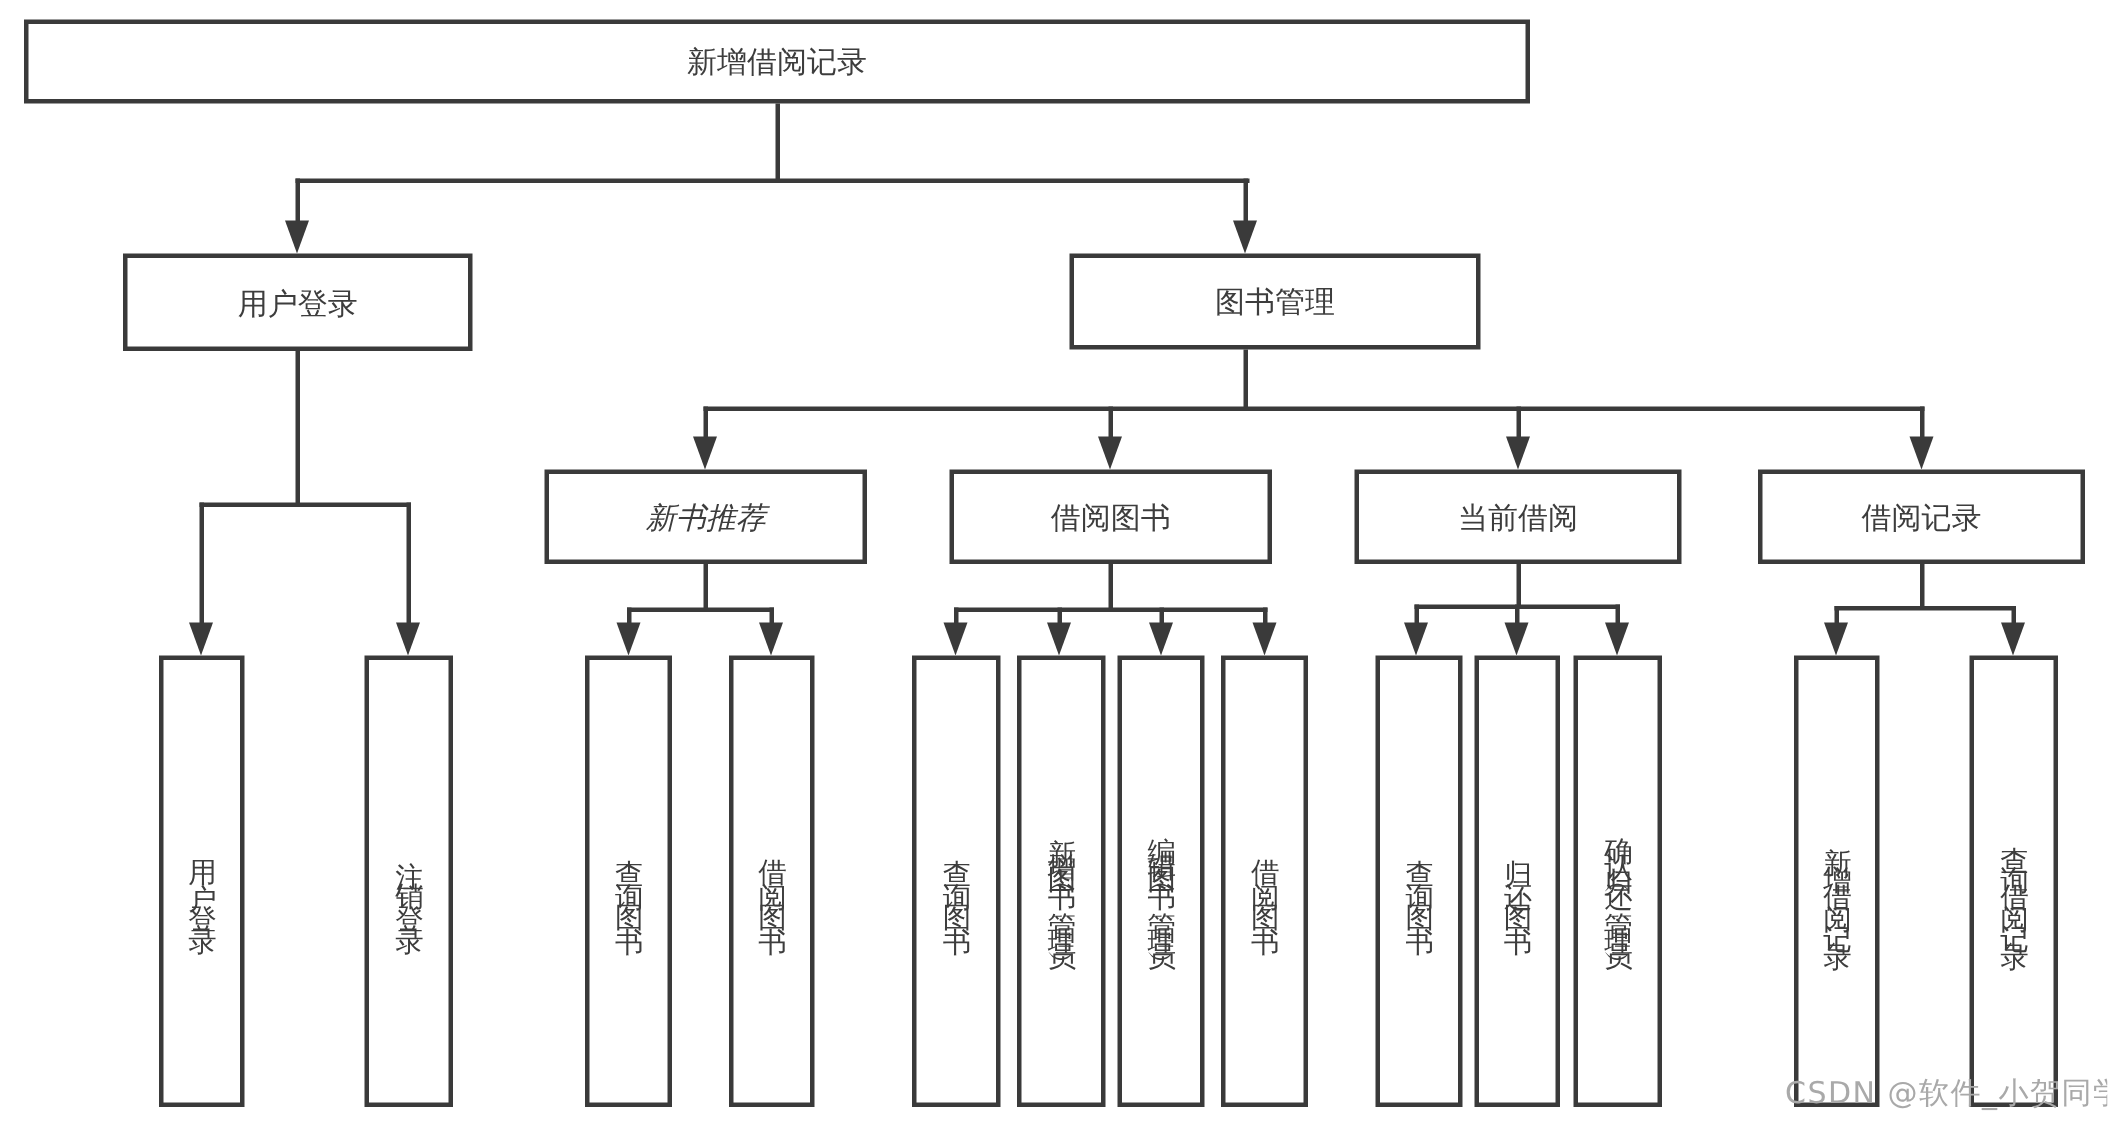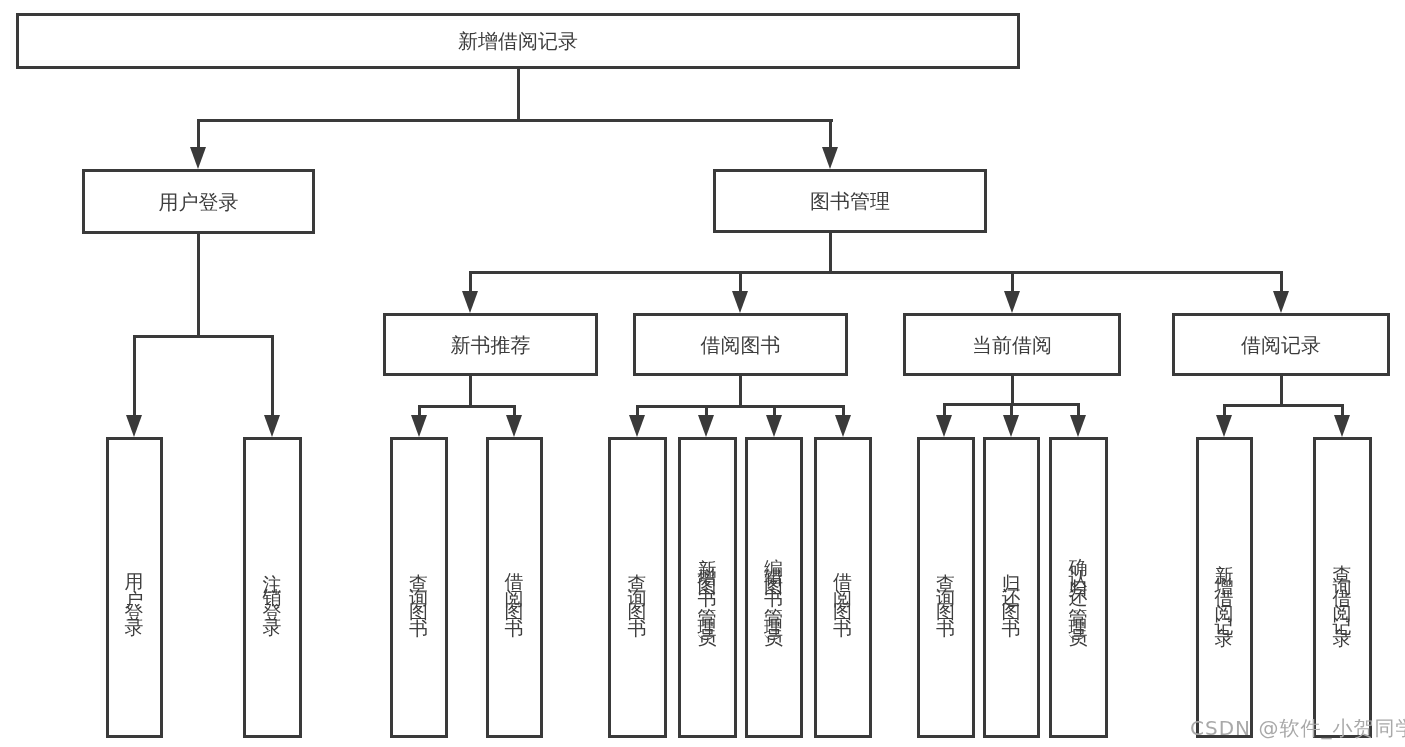--- a/index.html
+++ b/index.html
@@ -73,21 +73,21 @@
   <div class="hl" style="left:469px;top:271px;width:814px;"></div>
   <div class="vl" style="left:469px;top:271px;height:22px;"></div>
   <div class="ar" style="left:462px;top:291px;"></div>
   <div class="vl" style="left:739px;top:271px;height:22px;"></div>
   <div class="ar" style="left:732px;top:291px;"></div>
   <div class="vl" style="left:1011px;top:271px;height:22px;"></div>
   <div class="ar" style="left:1004px;top:291px;"></div>
   <div class="vl" style="left:1280px;top:271px;height:22px;"></div>
   <div class="ar" style="left:1273px;top:291px;"></div>
 
-  <div class="box" style="left:383px;top:313px;width:215px;height:63px;">
+  <div class="box" style="left:363px;top:313px;width:215px;height:63px;font-style:italic;">
     <span>新书推荐</span>
   </div>
   <div class="box" style="left:633px;top:313px;width:215px;height:63px;">
     <span>借阅图书</span>
   </div>
   <div class="box" style="left:1172px;top:313px;width:218px;height:63px;">
     <span>借阅记录</span>
   </div>
   <div class="box" style="left:903px;top:313px;width:218px;height:63px;">
     <span>当前借阅</span>

